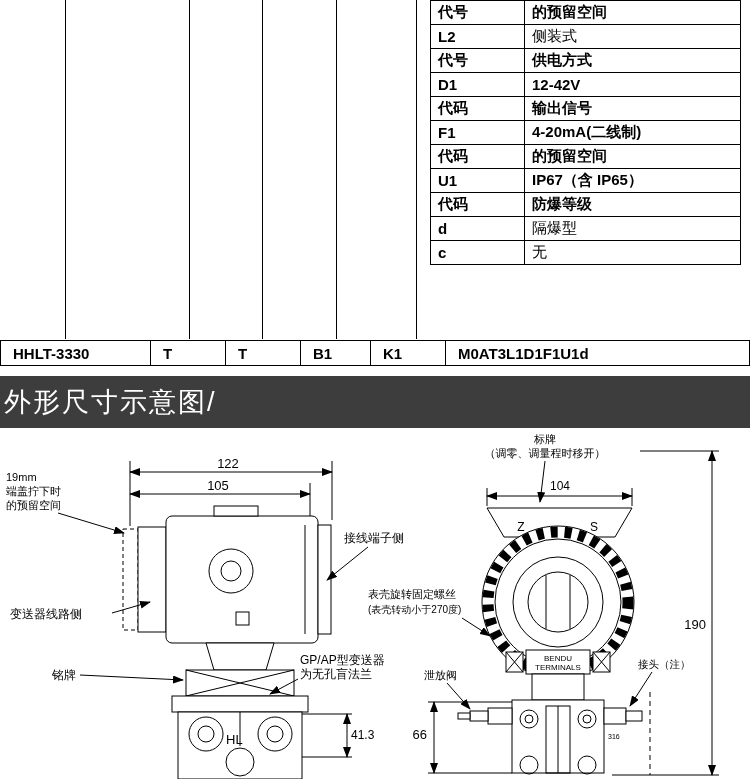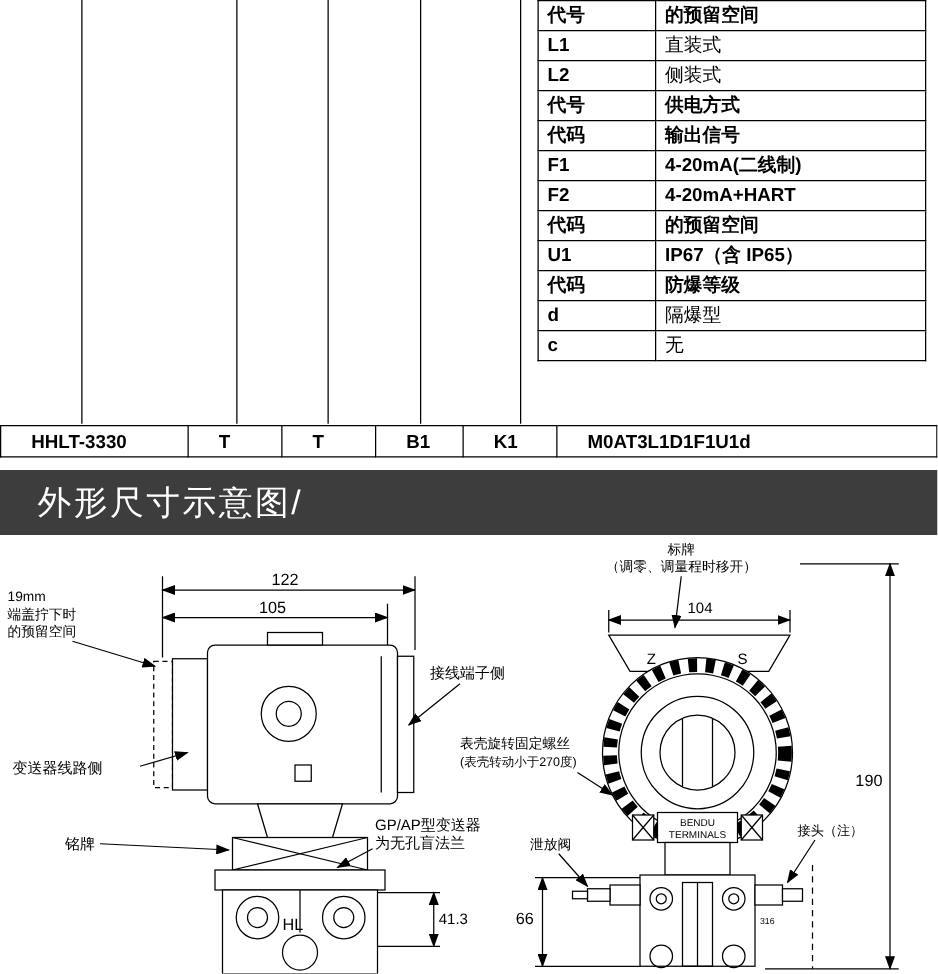--- a/index.html
+++ b/index.html
@@ -12,24 +12,24 @@
   
   .spec-table { position:absolute; left:430px; top:0; width:311px; border-collapse:collapse; table-layout:fixed; }
   .spec-table td { border:1px solid #000; height:24px; padding:1px 7px; font-size:15px; vertical-align:middle; overflow:hidden; white-space:nowrap; }
   .spec-table td.code { width:94px; font-weight:bold; }
   .spec-table tr.hdr td { font-weight:bold; }
   .spec-table td.val-serif { font-family:"Liberation Serif", serif; font-weight:normal; }
   .spec-table td.val-bold { font-weight:bold; }
 
   
   .model-table { position:absolute; left:0; top:340px; width:750px; border-collapse:collapse; table-layout:fixed; }
-  .model-table td { border:1px solid #000; height:25px; padding:1px 24px; font-size:15px; font-weight:bold; white-space:nowrap; }
-
-  
-  .banner { position:absolute; left:0; top:376px; width:750px; height:52px; background:#3d3d3d; color:#fff; display:flex; align-items:center; padding-left:30px; }
+  .model-table td { border:1px solid #000; height:25px; padding:1px 12px; font-size:15px; font-weight:bold; white-space:nowrap; }
+
+  
+  .banner { position:absolute; left:0; top:376px; width:750px; height:52px; background:#3d3d3d; color:#fff; display:flex; align-items:center; padding-left:4px; }
   .banner .cn { font-size:27px; letter-spacing:2px; font-weight:500; }
   .banner .en { font-size:17px; margin-left:6px; margin-top:6px; }
 
   
   .drawing { position:absolute; left:0; top:430px; width:750px; height:349px; }
   svg text { font-family:"Liberation Sans", sans-serif; fill:#000; stroke:none; }
 </style>
 </head>
 <body>
 
@@ -41,42 +41,38 @@
   <div class="vline" style="left:336px"></div>
   <div class="vline" style="left:416px"></div>
 
   <table class="spec-table">
     <tbody>
         <tr class="hdr">
           <td class="code">代号</td>
           <td>的预留空间</td>
         </tr>
     <tr>
-          <td class="code">L1</td>
-          <td class="val-serif">直装式</td>
-        </tr>
-    <tr>
           <td class="code">L2</td>
           <td class="val-serif">侧装式</td>
         </tr>
     <tr class="hdr">
           <td class="code">代号</td>
           <td>供电方式</td>
         </tr>
+    <tr>
+          <td class="code">D1</td>
+          <td class="val-bold">12-42V</td>
+        </tr>
     <tr class="hdr">
           <td class="code">代码</td>
           <td>输出信号</td>
         </tr>
     <tr>
           <td class="code">F1</td>
           <td class="val-bold">4-20mA(二线制)</td>
-        </tr>
-    <tr>
-          <td class="code">F2</td>
-          <td class="val-bold">4-20mA+HART</td>
         </tr>
     <tr class="hdr">
           <td class="code">代码</td>
           <td>的预留空间</td>
         </tr>
     <tr>
           <td class="code">U1</td>
           <td class="val-bold">IP67（含 IP65）</td>
         </tr>
     <tr class="hdr">

